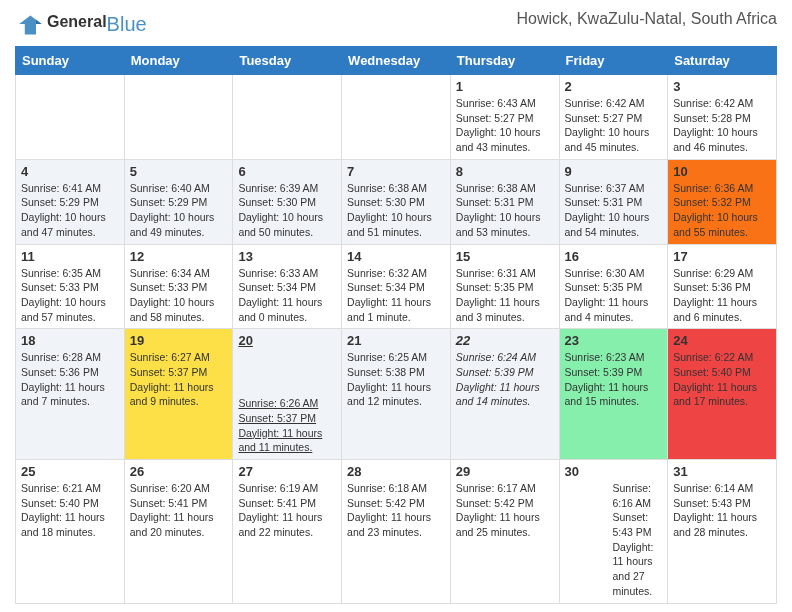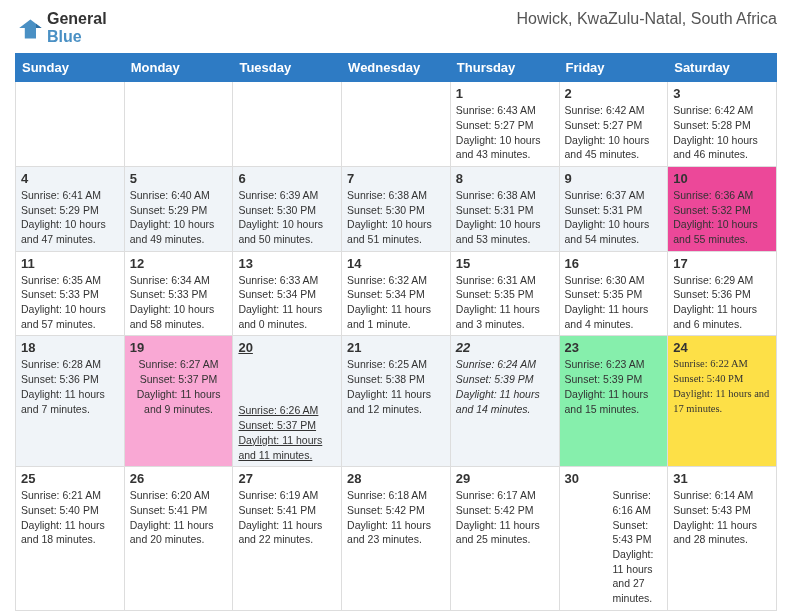--- a/index.html
+++ b/index.html
@@ -82,23 +82,23 @@
 <body>
 
 <div class="header-section">
   <div class="logo">
     <svg class="logo-icon" viewBox="0 0 40 40">
       <rect x="0" y="0" width="40" height="40" fill="white"></rect>
       <polygon points="22,8 38,20 30,20 30,35 14,35 14,20 6,20" fill="#4a90c4"></polygon>
       <polygon points="30,14 38,20 30,20" fill="#2e6fa3"></polygon>
     </svg>
     <div>
-      <div style="display:flex; flex-direction:column; line-height:1.1;">
+      <div style="display:flex; line-height:1.1;">
         <span style="font-size:16px; font-weight:bold; color:#333;">General</span>
-        <span style="font-size:16px; font-weight:bold; color:#4a90c4;">Blue</span>
+        <span style="font-size:20px; font-weight:normal; color:#4a90c4;">Blue</span>
       </div>
     </div>
   </div>
   <div class="title-section">
     <div class="subtitle">Howick, KwaZulu-Natal, South Africa</div>
   </div>
 </div>
 
 <table>
   <thead>
@@ -167,21 +167,21 @@
           <div class="cell-info" style="white-space: pre-line;">Sunrise: 6:38 AM
 Sunset: 5:31 PM
 Daylight: 10 hours and 53 minutes.</div>
         </td>
         <td style="background: rgb(240, 244, 248);">
           <span class="date-num">9</span>
           <div class="cell-info" style="white-space: pre-line;">Sunrise: 6:37 AM
 Sunset: 5:31 PM
 Daylight: 10 hours and 54 minutes.</div>
         </td>
-        <td style="background: #ec4899;">
+        <td style="background: #f97316;">
           <span class="date-num">10</span>
           <div class="cell-info" style="white-space: pre-line;">Sunrise: 6:36 AM
 Sunset: 5:32 PM
 Daylight: 10 hours and 55 minutes.</div>
         </td>
       </tr>
       <tr>
         <td>
           <span class="date-num">11</span>
           <div class="cell-info" style="white-space: pre-line;">Sunrise: 6:35 AM
@@ -225,23 +225,23 @@
 Daylight: 11 hours and 6 minutes.</div>
         </td>
       </tr>
       <tr>
         <td style="background: rgb(240, 244, 248);">
           <span class="date-num">18</span>
           <div class="cell-info" style="white-space: pre-line;">Sunrise: 6:28 AM
 Sunset: 5:36 PM
 Daylight: 11 hours and 7 minutes.</div>
         </td>
-        <td style="background: #f9a8d4;">
+        <td style="background: #fde047;">
           <span class="date-num">19</span>
-          <div class="cell-info" style="white-space: pre-line; text-align: center;">Sunrise: 6:27 AM
+          <div class="cell-info" style="white-space: pre-line;">Sunrise: 6:27 AM
 Sunset: 5:37 PM
 Daylight: 11 hours and 9 minutes.</div>
         </td>
         <td style="background: rgb(240, 244, 248); text-decoration: underline;">
           <span class="date-num">20</span>
           <div class="cell-info" style="white-space: pre-line; margin-top: 48px;">Sunrise: 6:26 AM
 Sunset: 5:37 PM
 Daylight: 11 hours and 11 minutes.</div>
         </td>
         <td style="background: rgb(240, 244, 248);">
@@ -255,23 +255,23 @@
           <div class="cell-info" style="white-space: pre-line;">Sunrise: 6:24 AM
 Sunset: 5:39 PM
 Daylight: 11 hours and 14 minutes.</div>
         </td>
         <td style="background: #86efac;">
           <span class="date-num">23</span>
           <div class="cell-info" style="white-space: pre-line;">Sunrise: 6:23 AM
 Sunset: 5:39 PM
 Daylight: 11 hours and 15 minutes.</div>
         </td>
-        <td style="background: #fde047;">
+        <td style="background: #ef4444;">
           <span class="date-num">24</span>
-          <div class="cell-info" style="white-space: pre-line; font-family: Liberation Serif, serif;">Sunrise: 6:22 AM
+          <div class="cell-info" style="white-space: pre-line;">Sunrise: 6:22 AM
 Sunset: 5:40 PM
 Daylight: 11 hours and 17 minutes.</div>
         </td>
       </tr>
       <tr>
         <td>
           <span class="date-num">25</span>
           <div class="cell-info" style="white-space: pre-line;">Sunrise: 6:21 AM
 Sunset: 5:40 PM
 Daylight: 11 hours and 18 minutes.</div>

